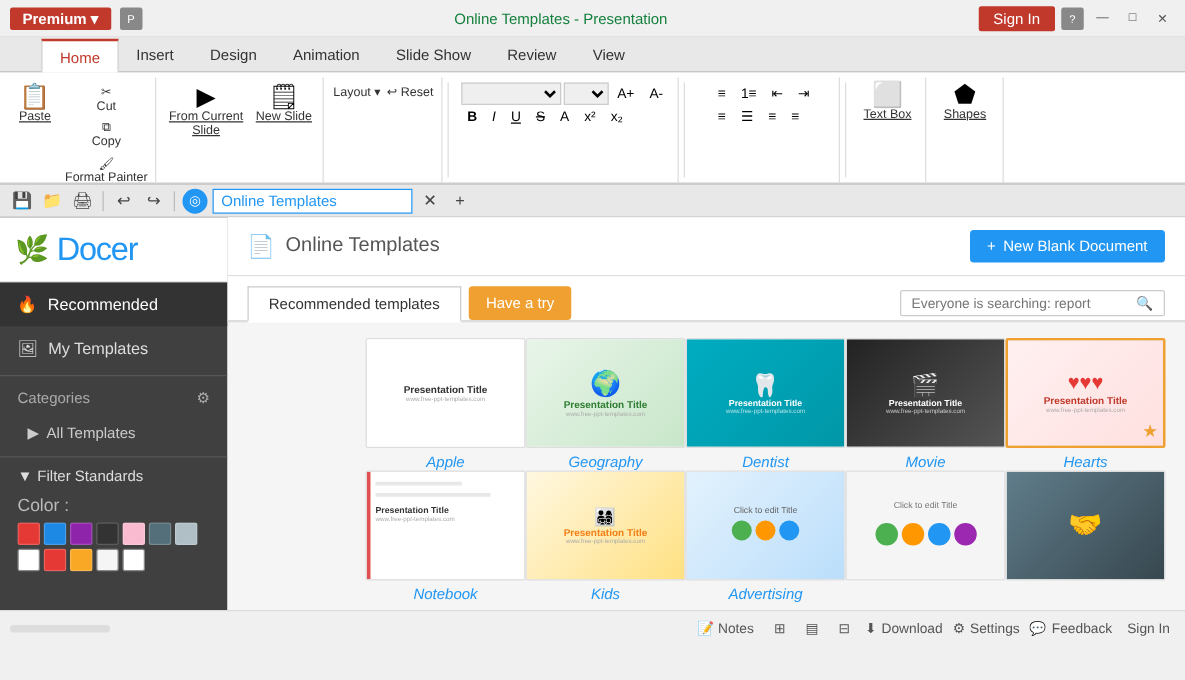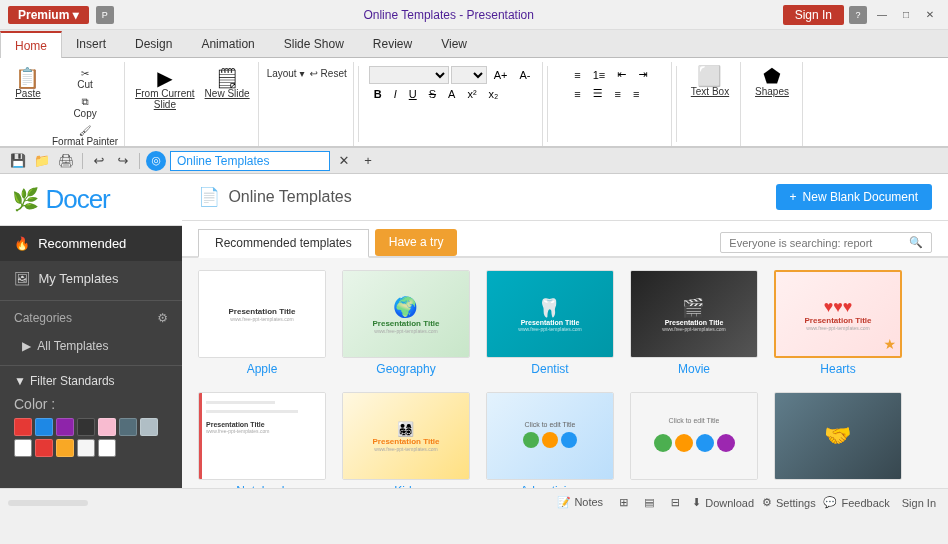--- a/index.html
+++ b/index.html
@@ -8,41 +8,42 @@
     
     .title-bar {
       height: 30px;
       background: #f0f0f0;
       display: flex;
       align-items: center;
       justify-content: space-between;
       padding: 0 8px;
       border-bottom: 1px solid #ddd;
     }
-    .title-bar-center { color: #4c1d95; font-size: 12px; }
+    .title-bar-center { color: #15803d; font-size: 12px; }
     .title-bar-right { display: flex; gap: 4px; align-items: center; }
     .sign-in-btn {
       background: #c0392b;
       color: white;
       border: none;
       padding: 3px 12px;
       border-radius: 2px;
       font-size: 12px;
       cursor: pointer;
     }
     .title-icon { width: 18px; height: 18px; background: #888; border-radius: 2px; display: inline-flex; align-items: center; justify-content: center; color: white; font-size: 9px; margin: 0 1px; }
     .win-btn { width: 20px; height: 20px; display: inline-flex; align-items: center; justify-content: center; font-size: 10px; color: #555; cursor: pointer; }
 
     
     .ribbon-tabs {
       background: #e8e8e8;
       display: flex;
       align-items: center;
       height: 28px;
       border-bottom: 1px solid #bbb;
+      padding-left: 33px;
     }
     .ribbon-tab {
       padding: 4px 14px;
       font-size: 12px;
       cursor: pointer;
       color: #333;
       height: 100%;
       display: flex;
       align-items: center;
       border-right: 1px solid transparent;
@@ -268,23 +269,23 @@
       color: #999;
       width: 180px;
       background: transparent;
     }
 
     
     .template-grid {
       padding: 12px 16px;
       display: flex;
       flex-wrap: wrap;
-      gap: 16px;
       overflow-y: auto;
       flex: 1;
+      justify-content: flex-end;
     }
     .template-card {
       width: 128px;
       cursor: pointer;
       text-align: center;
     }
     .template-thumb {
       width: 128px;
       height: 88px;
       border: 1px solid #ddd;
@@ -293,20 +294,21 @@
       background: white;
       display: flex;
       align-items: center;
       justify-content: center;
       position: relative;
     }
     .template-name {
       font-size: 12px;
       color: #2196F3;
       margin-top: 4px;
+      font-style: italic;
     }
     .star-badge {
       position: absolute;
       bottom: 4px;
       right: 4px;
       color: #f0a030;
       font-size: 14px;
     }
 
     

